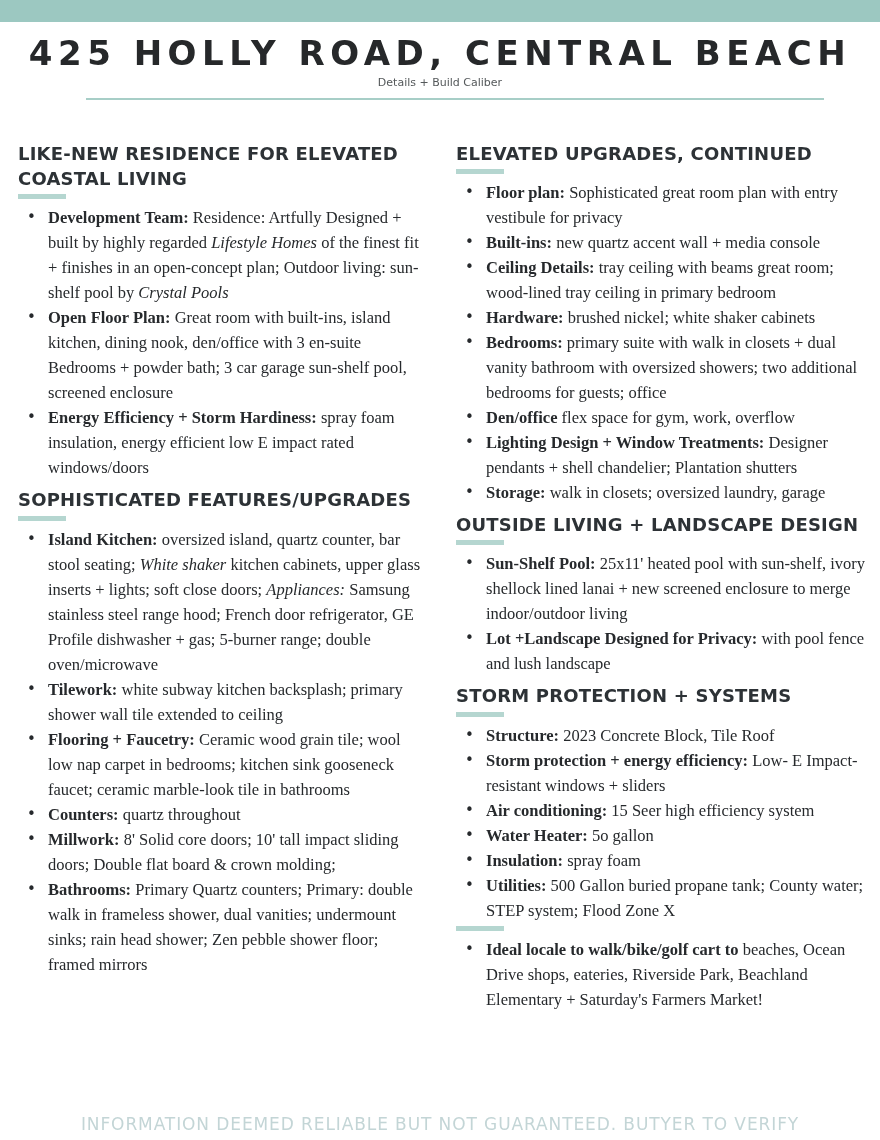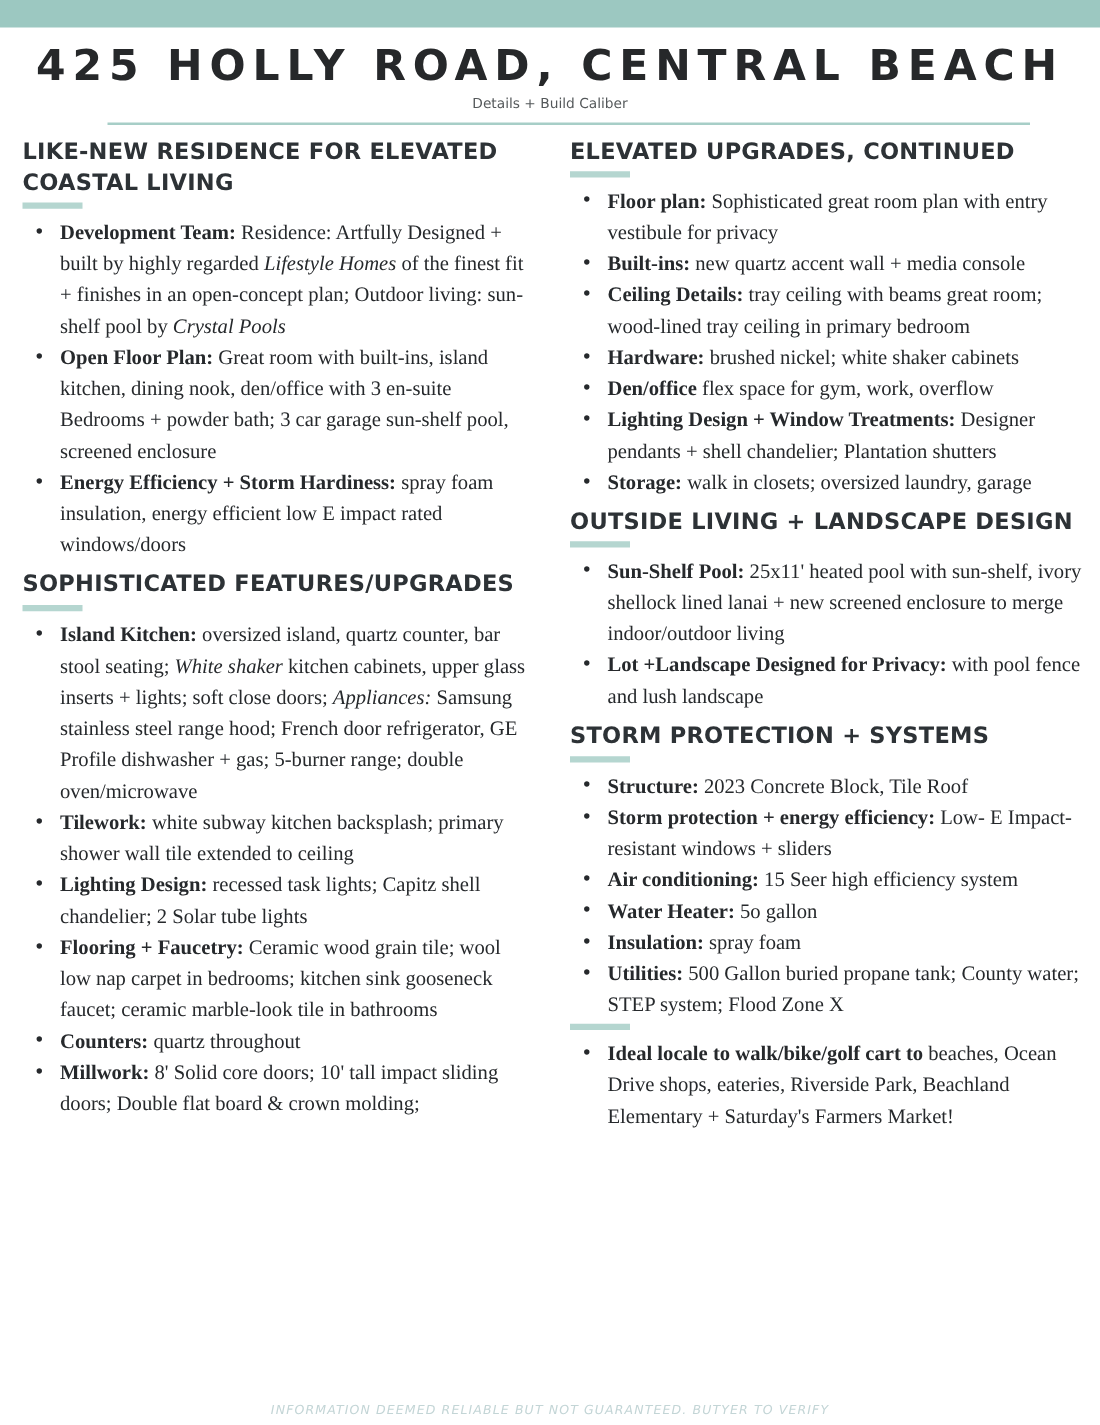--- a/index.html
+++ b/index.html
@@ -31,20 +31,21 @@
   .divider{
     height:2px;width:738px;
     margin:9px 0 0 86px;
     background:var(--divider,#a7cec7);
   }
   .columns{
     display:flex;
     gap:28px;
     padding:2px 14px 0 18px;
     align-items:flex-start;
+    margin-top:32px;
   }
   .col{flex:1;min-width:0;}
   section{margin:0;}
   h2.sec-head{
     margin:7px 0 0 0;
     font-family:"DejaVu Sans", sans-serif;
     font-weight:bold;
     font-size:18px;
     line-height:1.4;
     letter-spacing:0.2px;
@@ -77,24 +78,23 @@
     line-height:25px;
     color:var(--body,#26292c);
   }
   .b{font-weight:bold;}
   .i{font-style:italic;}
   .footer{
     position:absolute;
     left:0;right:0;bottom:6px;
     text-align:center;
     font-family:"DejaVu Sans", sans-serif;
-    font-size:10px;
+    font-size:17px;
     letter-spacing:0.9px;
     color:var(--footer,#c3d5d6);
-    font-style:italic;
   }
 </style>
 </head>
 <body>
 
 <div class="page">
   <div class="band"></div>
   <h1 class="title">425 HOLLY ROAD, CENTRAL BEACH</h1>
   <div class="subtitle">Details + Build Caliber</div>
   <div class="divider"></div>
@@ -108,36 +108,37 @@
             <li><span class="b">Open Floor Plan:</span><span>  Great room with built-ins, island kitchen, dining nook, den/office with 3 en-suite Bedrooms + powder bath;  3 car garage sun-shelf pool, screened enclosure</span></li>
             <li><span class="b">Energy Efficiency + Storm Hardiness:</span><span> spray foam insulation, energy efficient low E impact rated windows/doors</span></li>
           </ul>
         </section>
         <section>
           <h2 class="sec-head">SOPHISTICATED FEATURES/UPGRADES</h2>
           <div class="accent-bar"></div>
           <ul class="feature-list">
             <li><span class="b">Island Kitchen:</span><span> oversized island, quartz counter, bar stool seating; </span><span class="i">White shaker</span><span> kitchen cabinets, upper glass inserts + lights; soft close doors; </span><span class="i">Appliances:</span><span> Samsung stainless steel range hood; French door refrigerator, GE Profile dishwasher + gas; 5-burner range; double oven/microwave</span></li>
             <li><span class="b">Tilework:</span><span> white subway kitchen backsplash; primary shower wall tile extended to ceiling</span></li>
-            <li><span class="b">Lighting Design:</span><span> recessed task lights; Capitz shell chandelier; 2 Solar tube lights</span></li>
             <li><span class="b">Flooring + Faucetry:</span><span> Ceramic wood grain tile; wool low nap carpet in bedrooms; kitchen sink gooseneck faucet; ceramic marble-look tile in bathrooms</span></li>
             <li><span class="b">Counters:</span><span>  quartz throughout</span></li>
             <li><span class="b">Millwork:</span><span>  8' Solid core doors; 10' tall impact sliding doors; Double flat board &amp; crown molding;</span></li>
+            <li><span class="b">Bathrooms:</span><span> Primary Quartz counters; Primary: double walk in frameless shower, dual vanities; undermount sinks; rain head shower; Zen pebble shower floor; framed mirrors</span></li>
           </ul>
         </section>
       </div>
     <div class="col col-right">
         <section>
           <h2 class="sec-head">ELEVATED UPGRADES, CONTINUED</h2>
           <div class="accent-bar"></div>
           <ul class="feature-list">
             <li><span class="b">Floor plan:</span><span> Sophisticated great room plan with entry vestibule for privacy</span></li>
             <li><span class="b">Built-ins:</span><span> new quartz accent wall + media console</span></li>
             <li><span class="b">Ceiling Details:</span><span> tray ceiling with beams great room; wood-lined tray ceiling in primary bedroom</span></li>
             <li><span class="b">Hardware:</span><span>  brushed nickel; white shaker cabinets</span></li>
+            <li><span class="b">Bedrooms:</span><span> primary suite with walk in closets + dual vanity bathroom with oversized showers; two additional bedrooms for guests; office</span></li>
             <li><span class="b">Den/office</span><span> flex space for gym, work, overflow</span></li>
             <li><span class="b">Lighting Design + Window Treatments:</span><span> Designer pendants + shell chandelier; Plantation shutters</span></li>
             <li><span class="b">Storage:</span><span> walk in closets; oversized laundry, garage</span></li>
           </ul>
         </section>
         <section>
           <h2 class="sec-head">OUTSIDE LIVING + LANDSCAPE DESIGN</h2>
           <div class="accent-bar"></div>
           <ul class="feature-list">
             <li><span class="b">Sun-Shelf Pool:</span><span>  25x11' heated pool with sun-shelf, ivory shellock lined lanai + new screened enclosure to merge indoor/outdoor living</span></li>

